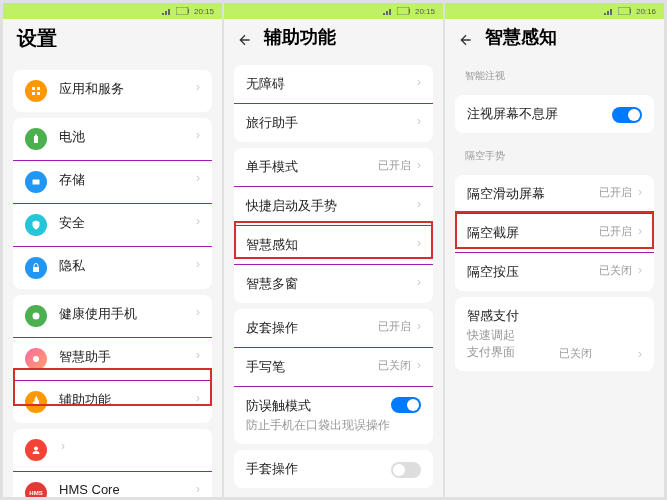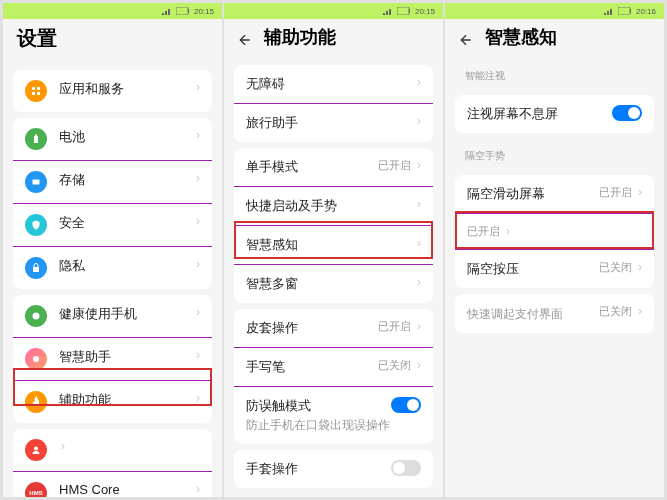--- a/index.html
+++ b/index.html
@@ -141,23 +141,24 @@
     .footer-note {
       font-size: 9px;
       color: #999;
       padding: 6px 14px 10px;
     }
     .single-row {
       background: #fff;
       border-radius: 8px;
       margin: 6px 4px;
       display: flex;
-      align-items: flex-start;
+      align-items: flex-end;
       padding: 10px 12px;
       min-height: 36px;
+      gap: 40px;
     }
   </style>
 </head>
 <body>
 
 <div class="screen">
   <div class="status-bar">
     <svg width="10" height="8" viewBox="0 0 10 8">
         <path d="M0 6h2v2H0zM3 4h2v4H3zM6 2h2v6H6z" fill="#666"></path>
       </svg>
@@ -418,33 +419,37 @@
     <div class="section-label">隔空手势</div>
     <div class="group" style="position:relative">
       <div class="row">
         <div class="row-text">
             <span class="row-label">隔空滑动屏幕</span>
           </div>
         <span class="row-status">已开启</span>
         <span class="chevron">›</span>
       </div>
       <div class="row">
+        <div class="row-text">
+            <span class="row-label">隔空截屏</span>
+          </div>
         <span class="row-status">已开启</span>
         <span class="chevron">›</span>
       </div>
       <div class="row">
         <div class="row-text">
             <span class="row-label">隔空按压</span>
           </div>
         <span class="row-status">已关闭</span>
         <span class="chevron">›</span>
       </div>
       <div class="highlight" style="left:0;right:0;top:36px;height:38px"></div>
     </div>
     <div class="single-row">
       <div class="row-text">
+        <span class="row-label">智感支付</span>
         <span class="row-sub">快速调起支付界面</span>
       </div>
       <span class="row-status">已关闭</span>
       <span class="chevron">›</span>
     </div>
   </div>
 </div>
 
 </body></html>

